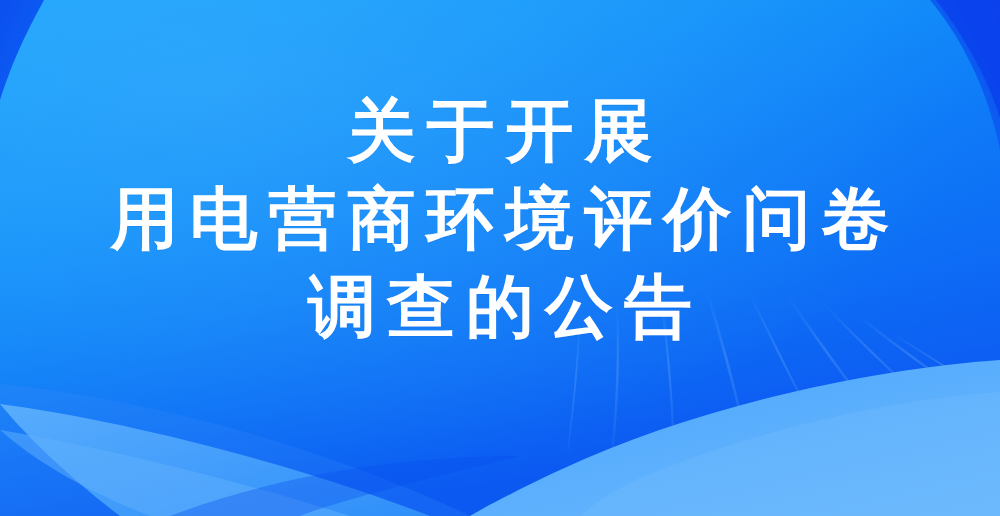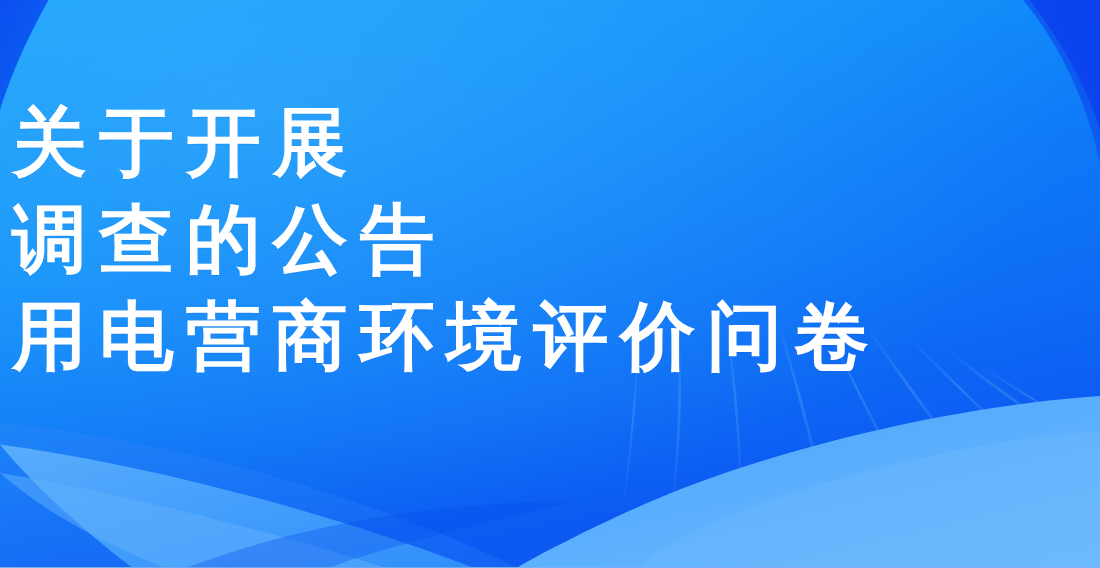--- a/index.html
+++ b/index.html
@@ -29,20 +29,21 @@
     display: block;
   }
 
   
   .title-wrap {
     position: absolute;
     left: 0;
     right: 0;
     top: 86px;
     z-index: 5;
+    text-align: center;
     pointer-events: none;
   }
   .title-line {
     display: block;
     color: #ffffff;
     font-family: "Liberation Sans", "DejaVu Sans", sans-serif;
     font-weight: 700;
     font-size: 68px;
     line-height: 88px;
     letter-spacing: 11px;
@@ -138,17 +139,17 @@
     <path d="M0,384 C140,398 320,444 470,516 L0,516 Z" fill="url(#gWaveC)" opacity="0.55"></path>
 
     <path d="M0,404 C120,420 290,462 430,516 L120,516 C70,478 28,438 0,404 Z" fill="url(#gWaveA)"></path>
     <path d="M0,430 C110,448 250,484 350,516 L150,516 C88,492 36,462 0,430 Z" fill="#62b2fd" opacity="0.5"></path>
 
     <path d="M170,516 C260,482 380,456 520,456 C430,478 340,500 300,516 Z" fill="#0a4cee" opacity="0.35"></path>
   </svg>
 
   <div class="title-wrap">
     <span class="title-line">关于开展</span>
+    <span class="title-line">用电营商环境评价问卷</span>
     <span class="title-line">调查的公告</span>
-    <span class="title-line">用电营商环境评价问卷</span>
   </div>
 
 </div>
 
 </body></html>

